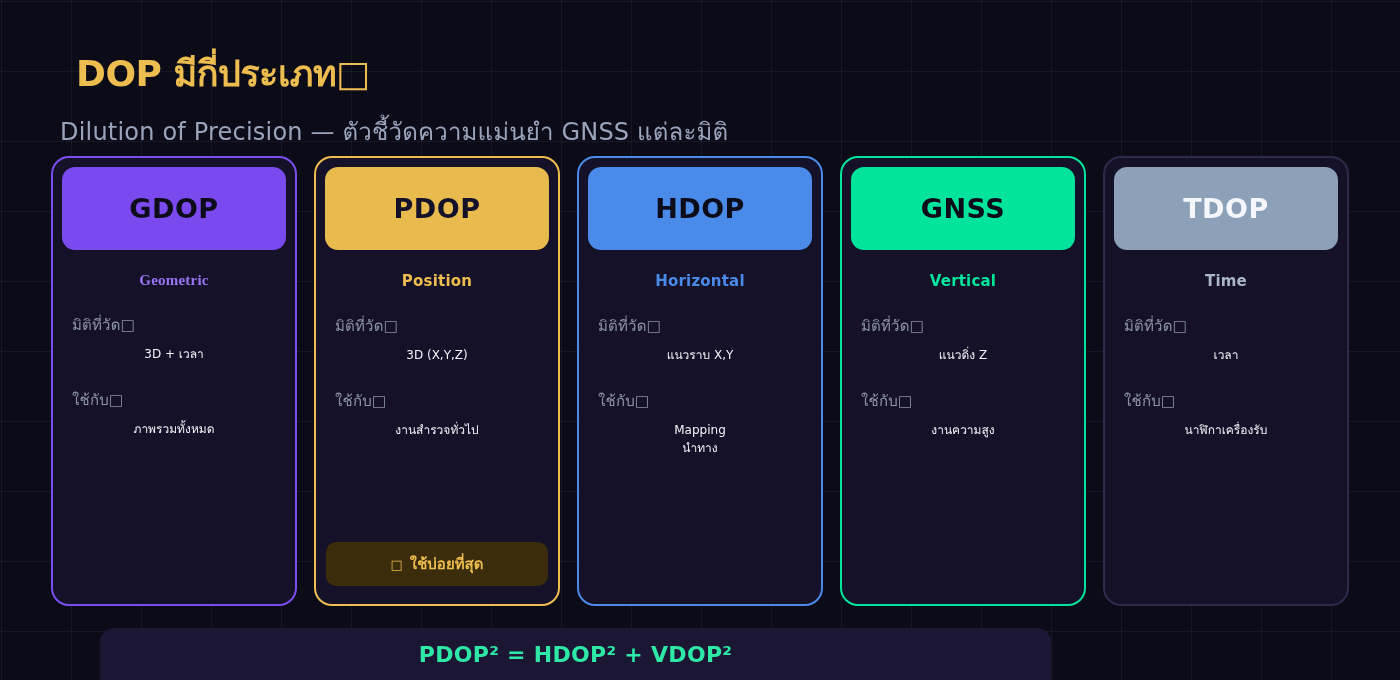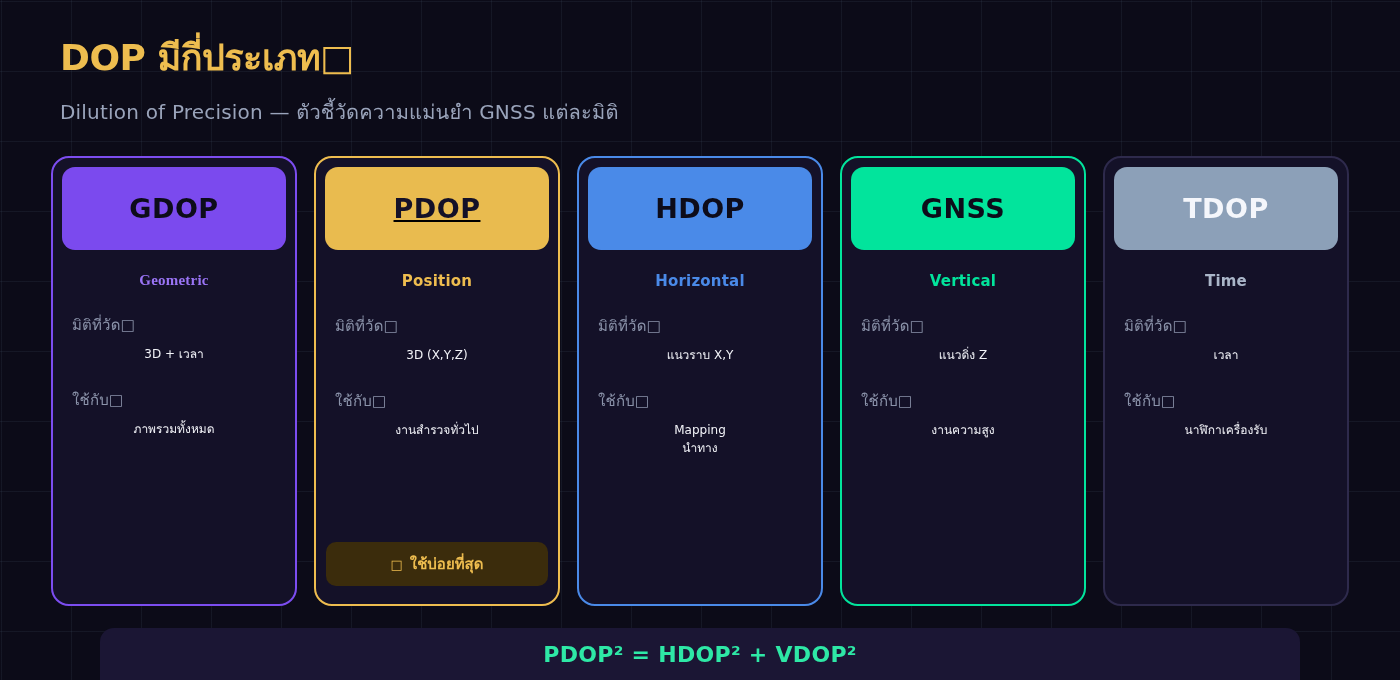--- a/index.html
+++ b/index.html
@@ -19,24 +19,24 @@
     background-size:70px 70px;
     background-position:1px 1px;
     pointer-events:none;
   }
   #page{position:absolute;inset:0;}
 
   
   #header{position:absolute;left:60px;top:40px;}
   #page-title{
     font-size:36px;font-weight:bold;color:#eebd4f;
-    letter-spacing:-0.5px;line-height:1.0;margin:0;white-space:nowrap;
+    letter-spacing:-0.5px;line-height:1.0;margin:16px;white-space:nowrap;
   }
   #page-subtitle{
-    font-size:20px;color:#9aa4bb;font-weight:400;
+    font-size:24px;color:#9aa4bb;font-weight:400;
     margin-top:20px;white-space:nowrap;letter-spacing:0.2px;
   }
 
   
   #cards{
     position:absolute;left:51px;top:156px;
     width:1298px;height:450px;
     display:flex;justify-content:space-between;
   }
   .card{
@@ -80,21 +80,21 @@
   }
   .badge-icon{font-size:13px;line-height:1;}
 
   
   .card.gdop{border-color:#7c4df0;}
   .card.gdop .card-header{background:#7b4aee;}
   .card.gdop .card-code{color:#0d0c1a;}
   .card.gdop .card-sub{color:#9a74f5;font-family:Liberation Serif, serif;}
 
   .card.pdop{border-color:#eebd4f;}
-  .card.pdop .card-header{background:#e9bb4f;text-decoration:underline;}
+  .card.pdop .card-header{background:#e9bb4f;}
   .card.pdop .card-code{color:#141128;}
   .card.pdop .card-sub{color:#eebd4f;}
 
   .card.hdop{border-color:#4a8ae8;}
   .card.hdop .card-header{background:#4a8ae8;}
   .card.hdop .card-code{color:#0d0c1a;}
   .card.hdop .card-sub{color:#4a8ae8;}
 
   .card.vdop{border-color:#02e49c;}
   .card.vdop .card-header{background:#02e49c;}
@@ -102,21 +102,21 @@
   .card.vdop .card-sub{color:#02e49c;}
 
   .card.tdop{border-color:#2e2a4c;}
   .card.tdop .card-header{background:#8ca0b8;}
   .card.tdop .card-code{color:#f4f6fb;}
   .card.tdop .card-sub{color:#aab6c9;}
 
   
   #formula-bar{
     position:absolute;left:100px;top:628px;
-    width:1200px;height:52px;
+    width:951px;height:52px;
     background:#1b1634;
     border-radius:14px 14px 0 0;
     display:flex;align-items:center;justify-content:center;
   }
   #formula-text{
     color:#2ee8a6;font-size:22px;font-weight:bold;letter-spacing:0.3px;
   }
 </style>
 </head>
 <body>

